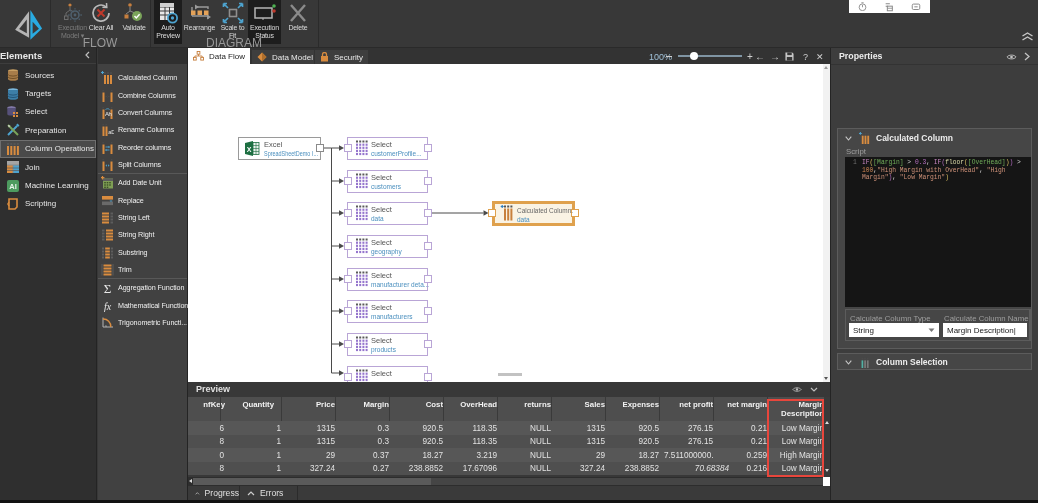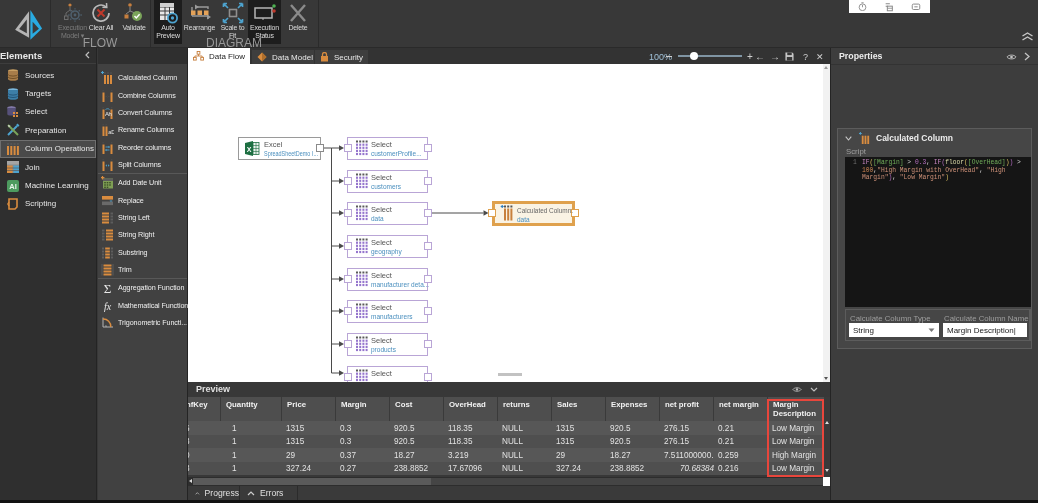--- a/index.html
+++ b/index.html
@@ -39,21 +39,21 @@
 #center { position:absolute; left:188px; top:48px; width:642px; height:452px; }
 #tabbar { position:absolute; left:0; top:0; width:642px; height:16px; background:#333333; }
 .tab { position:absolute; top:2px; height:14px; display:flex; align-items:center; font-size:8px; padding:0 5px; color:#e8e8e8; background:#3e3e3e; white-space:nowrap; }
 .tab svg { margin-right:5px; flex:none; }
 .tab.active { background:#ffffff; color:#222; top:0; height:16px; }
 #zoomctl { position:absolute; left:0; top:0; width:642px; height:16px; color:#cfcfcf; font-size:9px; pointer-events:none; }
 #canvas { position:absolute; left:0; top:16px; width:642px; height:318px; background:#ffffff; }
 #vscroll { position:absolute; right:0; top:16px; width:7px; height:318px; background:#f2f2f2; }
 #preview { position:absolute; left:0; top:334px; width:642px; height:118px; background:#383838; }
 #pvhead { height:15px; line-height:15px; padding-left:8px; color:#e0e0e0; font-size:9px; font-weight:bold; position:relative; }
-#pvtable { position:absolute; left:0; top:15px; width:636px; height:80px; overflow:hidden; }
+#pvtable { position:absolute; left:0; top:15px; width:636px; height:80px; overflow:hidden;text-align:right; }
 .hrow { position:absolute; left:0; top:0; height:24px; width:700px; background:#4e4e4e; }
 .hcell { position:absolute; top:0; height:24px; border-left:1px solid #3a3a3a; color:#f2f2f2; font-size:7.8px; font-weight:bold; padding:3px 0 0 5px; line-height:9px; white-space:nowrap; }
 .drow { position:absolute; left:0; height:13.5px; width:700px; }
 .dcell { position:absolute; top:0; height:13.5px; color:#e2e2e2; font-size:8.2px; padding:2.5px 0 0 5px; white-space:nowrap; overflow:hidden; }
 #redbox { position:absolute; border:2px solid #e8463c; pointer-events:none; }
 #pvvscroll { position:absolute; right:0; top:15px; width:6px; height:78px; background:#3a3a3a; }
 #pvhscroll { position:absolute; left:0; top:95px; width:642px; height:9px; background:#2d2d2d; }
 #pvtabs { position:absolute; left:0; top:104px; width:642px; height:14px; background:#3a3a3a; display:flex; }
 .pvtab { width:52px; display:flex; align-items:center; padding-left:7px; color:#e0e0e0; font-size:8.6px; border-right:1px solid #2b2b2b; }
 
@@ -849,15 +849,33 @@
                 <path d="M0.5 0.5 L3.5 4 L6.5 0.5 Z" fill="#777"></path>
               </svg>
           </div>
         </div>
         <div style="width:89px;border-right:1px solid #5c5c5c;position:relative">
           <div class="slabel" style="padding:4px 0 0 3px;font-size:7.8px;white-space:nowrap">Calculate Column Name</div>
           <div class="sinput" style="position:absolute;left:2px;right:2px;bottom:3px;font-size:8px">Margin Description|</div>
         </div>
       </div>
     </div>
+    <div class="sect" style="top:305px;height:17px">
+      <div class="secthead" style="height:16px"><span class="chev">
+            <svg width="7" height="5" viewBox="0 0 7 5">
+              <path d="M0.7 0.7 L3.5 4 L6.3 0.7" fill="none" stroke="#c8c8c8" stroke-width="1.1"></path>
+            </svg>
+          </span>
+        <svg width="11" height="11" viewBox="0 0 13 13" style="margin-right:6px">
+            <g fill="#4a4a4a">
+              <rect x="3" y="1" width="2" height="2"></rect>
+              <rect x="6.2" y="1" width="2" height="2"></rect>
+              <rect x="9.4" y="1" width="2" height="2"></rect>
+            </g>
+            <rect x="3" y="4" width="2" height="9" fill="#52b0a4"></rect>
+            <rect x="6.2" y="4" width="2" height="9" fill="#7a7a7a"></rect>
+            <rect x="9.4" y="4" width="2" height="9" fill="#7a7a7a"></rect>
+          </svg>
+        Column Selection</div>
+    </div>
   </div>
   <div id="blackstrip"></div>
 </div>
 
 </body></html>

